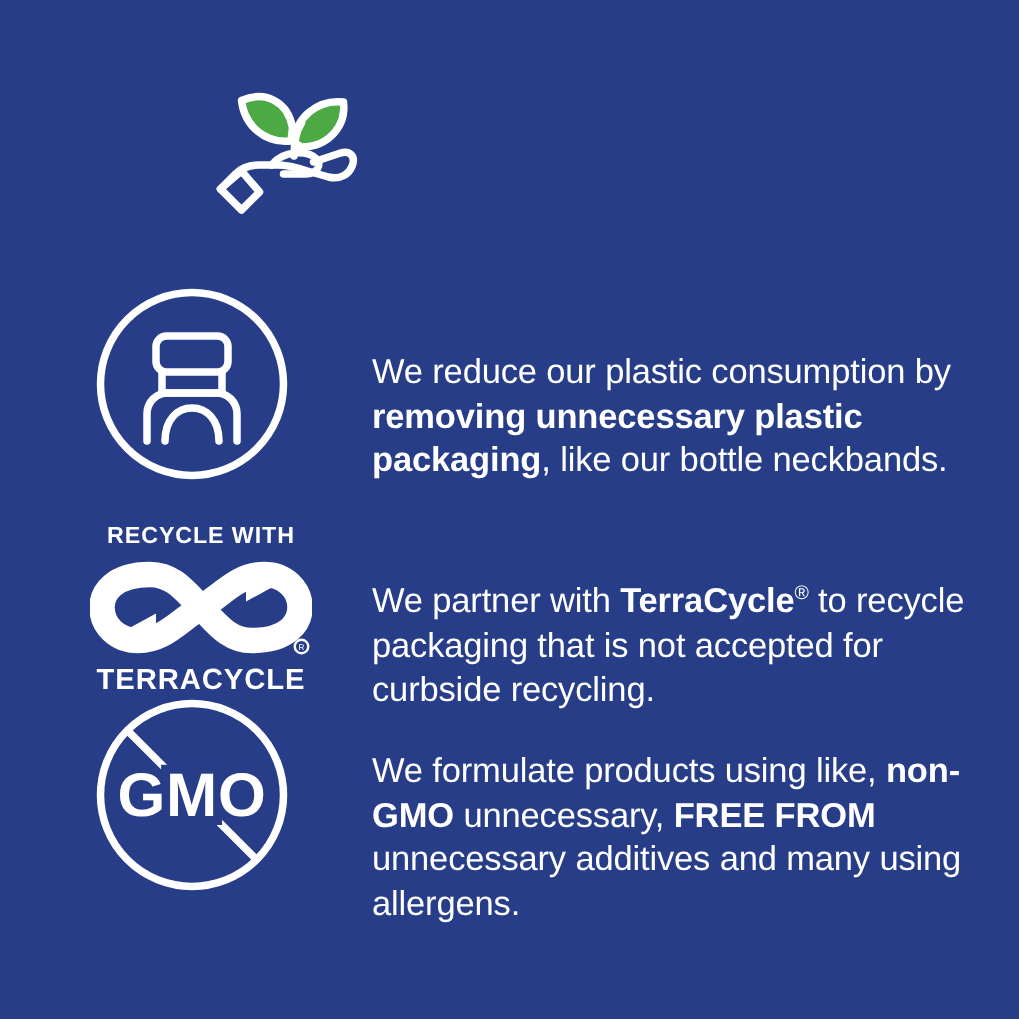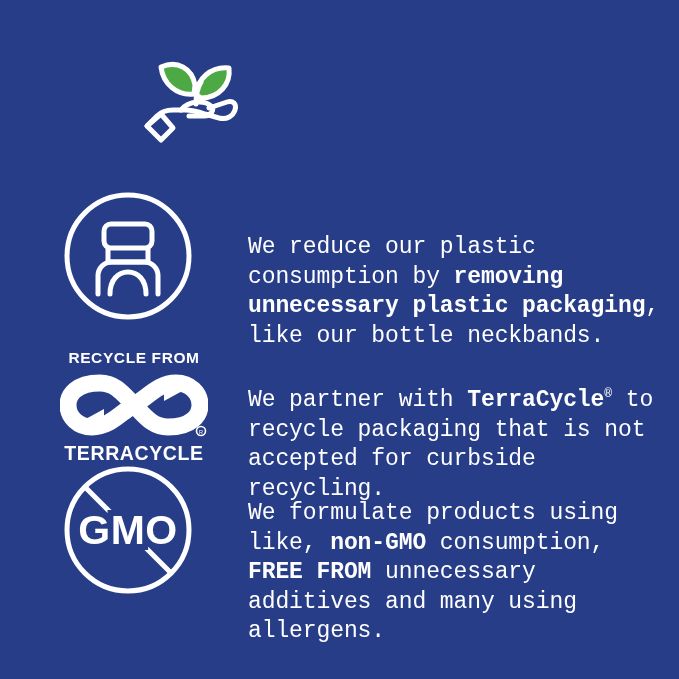--- a/index.html
+++ b/index.html
@@ -70,21 +70,20 @@
 
   .copy {
     position: absolute;
     left: 248px;
     color: #ffffff;
     font-size: 23px;
     line-height: 29.5px;
     font-weight: normal;
     letter-spacing: -0.1px;
     width: 420px;
-    font-family: Liberation Mono, monospace;
   }
   .row-1 .copy { top: 20px; }
   .row-2 .copy { top: 18px; }
   .row-3 .copy { top: 12px; }
 
   .copy b { font-weight: bold; }
   .copy sup {
     font-size: 13px;
     vertical-align: super;
     line-height: 0;
@@ -171,21 +170,21 @@
     <p class="copy">
       <span>We reduce our plastic consumption by </span><b>removing unnecessary plastic packaging</b><span>, like our bottle neckbands.</span>
     </p>
   </div>
 
   <div class="row row-2">
 
     <div class="icon-slot">
       <div class="tc-lockup">
 
-        <div class="tc-top">RECYCLE FROM</div>
+        <div class="tc-top">RECYCLE WITH</div>
 
         <svg class="tc-mark" viewBox="0 0 148 72" aria-hidden="true">
 
           <path d="M40 14
                    C16 14 8 26 8 36
                    C8 48 18 58 32 58
                    C50 58 60 44 74 36
                    C88 28 98 14 116 14
                    C130 14 140 24 140 36
                    C140 46 132 58 108 58" fill="none" stroke="#ffffff" stroke-width="17" stroke-linecap="butt"></path>
@@ -219,17 +218,17 @@
         <circle cx="66" cy="66" r="61" fill="none" stroke="#ffffff" stroke-width="5"></circle>
 
         <line x1="23" y1="23" x2="109" y2="109" stroke="#ffffff" stroke-width="5" stroke-linecap="round"></line>
 
         <text x="66" y="66" fill="#273d88" stroke="#273d88" stroke-width="12" font-family="Liberation Sans, sans-serif" font-size="41" font-weight="bold" text-anchor="middle" dominant-baseline="central" letter-spacing="0.5">GMO</text>
         <text x="66" y="66" fill="#ffffff" font-family="Liberation Sans, sans-serif" font-size="41" font-weight="bold" text-anchor="middle" dominant-baseline="central" letter-spacing="0.5">GMO</text>
       </svg>
     </div>
 
     <p class="copy">
-      <span>We formulate products using like, </span><b>non-GMO</b><span> consumption, </span><b>FREE FROM</b><span> unnecessary additives and many using allergens.</span>
+      <span>We formulate products using like, </span><b>non-GMO</b><span> unnecessary, </span><b>FREE FROM</b><span> unnecessary additives and many using allergens.</span>
     </p>
   </div>
 
 </div>
 
 </body></html>

